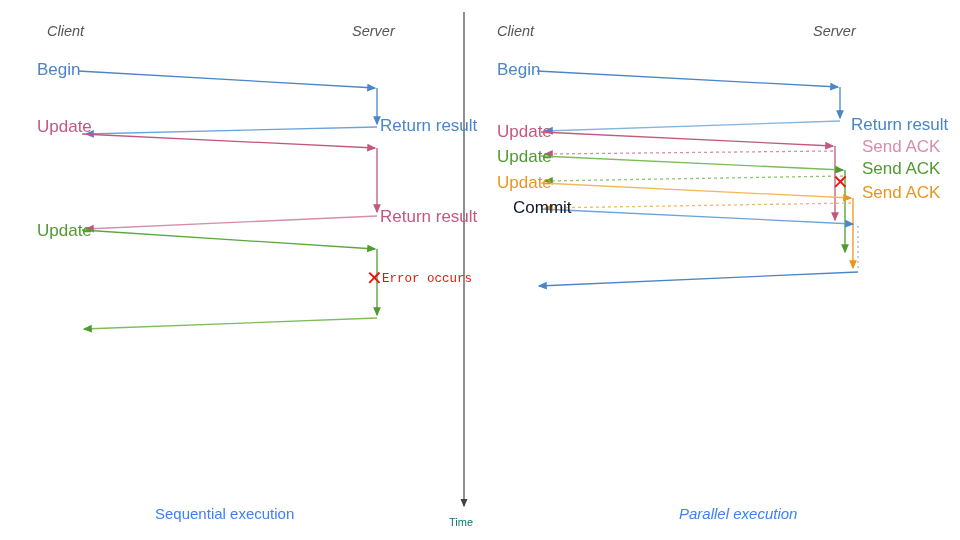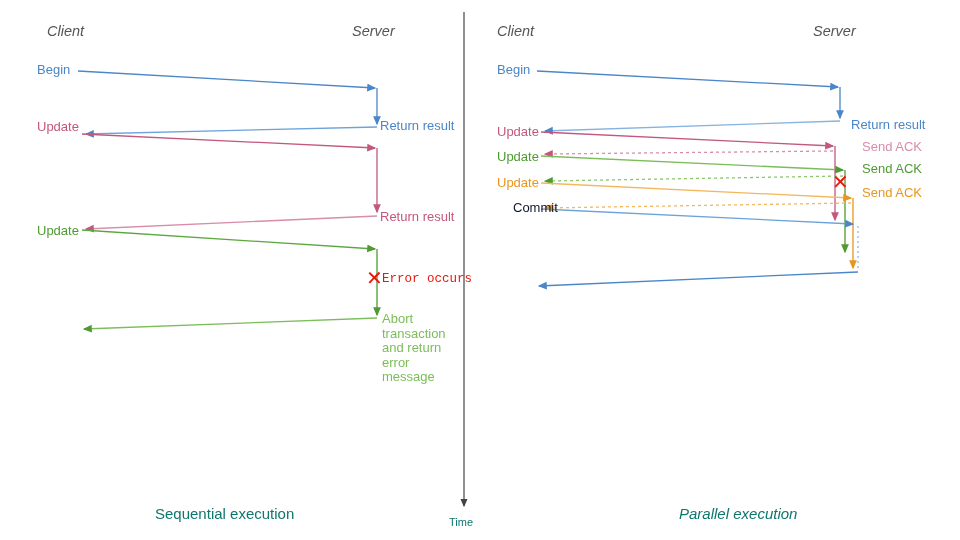--- a/index.html
+++ b/index.html
@@ -4,24 +4,24 @@
 <title>Sequence Diagram</title>
 <style>
   html,body{margin:0;padding:0;}
   body{
     width:960px;height:540px;background:#ffffff;
     font-family:"Liberation Sans","DejaVu Sans",sans-serif;
     overflow:hidden;position:relative;
   }
   #stage{position:absolute;left:0;top:0;width:806px;height:540px;}
   svg.layer{position:absolute;left:0;top:0;width:960px;height:540px;}
-  .lbl{position:absolute;white-space:nowrap;font-size:13px;line-height:14px;}
+  .lbl{position:absolute;white-space:nowrap;font-size:17px;line-height:14px;}
   .lbl.wrap{white-space:normal;line-height:14.5px;}
   .actor{font-style:italic;font-size:14.5px;color:#555555;}
-  .caption{font-size:15px;color:#0f766e;}
+  .caption{font-size:15px;color:#3b82f6;}
   .timelbl{font-size:11px;color:#0f766e;}
   .errlbl{font-size:12.5px;color:#e8160c;font-family:Liberation Mono, monospace;}
   .xmark{position:absolute;font-weight:bold;font-size:20px;color:#e8160c;
          font-family:"Liberation Sans","DejaVu Sans",sans-serif;line-height:20px;}
 </style>
 </head>
 <body>
 
 <div id="stage">
 
@@ -103,21 +103,20 @@
 
   <div class="lbl" style="left:37px;top:120px;color:#c2587f;">Update</div>
 
   <div class="lbl" style="left:380px;top:210px;color:#c2587f;">Return result</div>
 
   <div class="lbl" style="left:37px;top:224px;color:#4f9b31;">Update</div>
 
   <div class="xmark" style="left:366px;top:268px;">✕</div>
   <div class="lbl errlbl" style="left:382px;top:272px;">Error occurs</div>
 
-  <div class="lbl wrap" style="left:382px;top:312px;width:82px;color:#7cbd5a;">Abort transaction and return error message</div>
 
   <div class="lbl caption" style="left:155px;top:507px;">Sequential execution</div>
 
   <div class="lbl timelbl" style="left:449px;top:515px;">Time</div>
 
   <div class="lbl actor" style="left:497px;top:24px;">Client</div>
   <div class="lbl actor" style="left:813px;top:24px;">Server</div>
 
   <div class="lbl" style="left:497px;top:63px;color:#4a86c8;">Begin</div>
 

